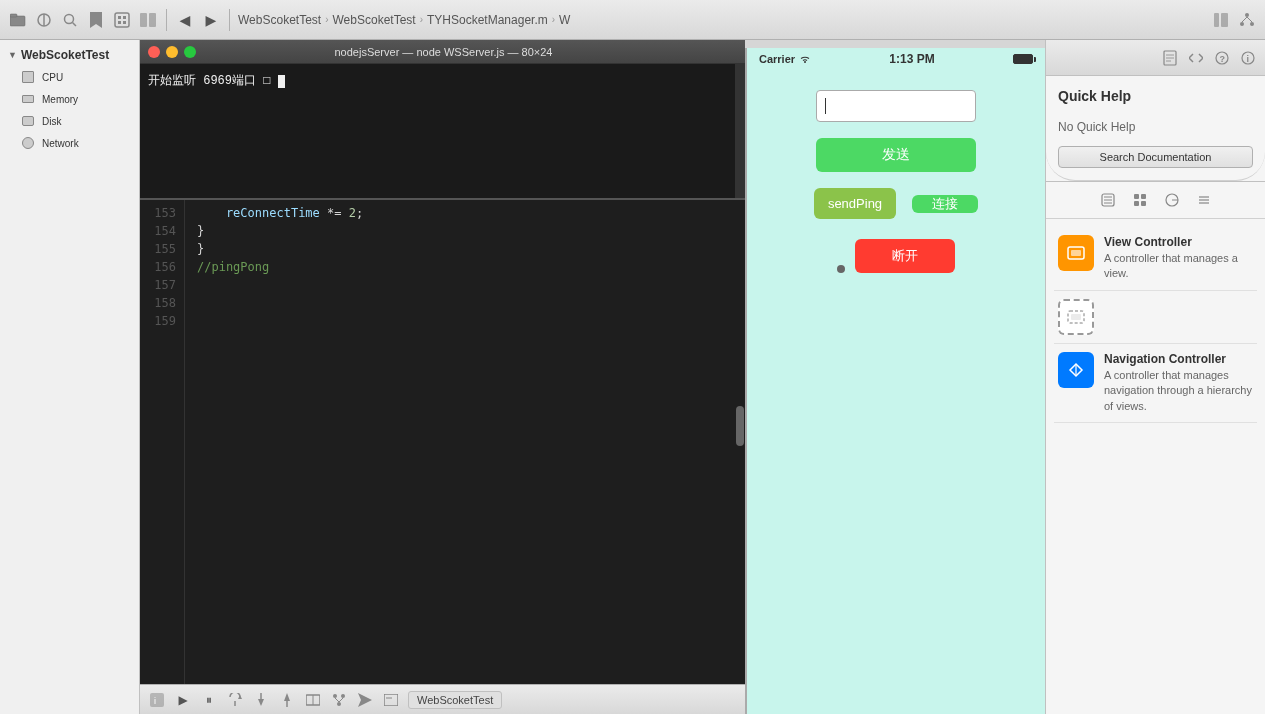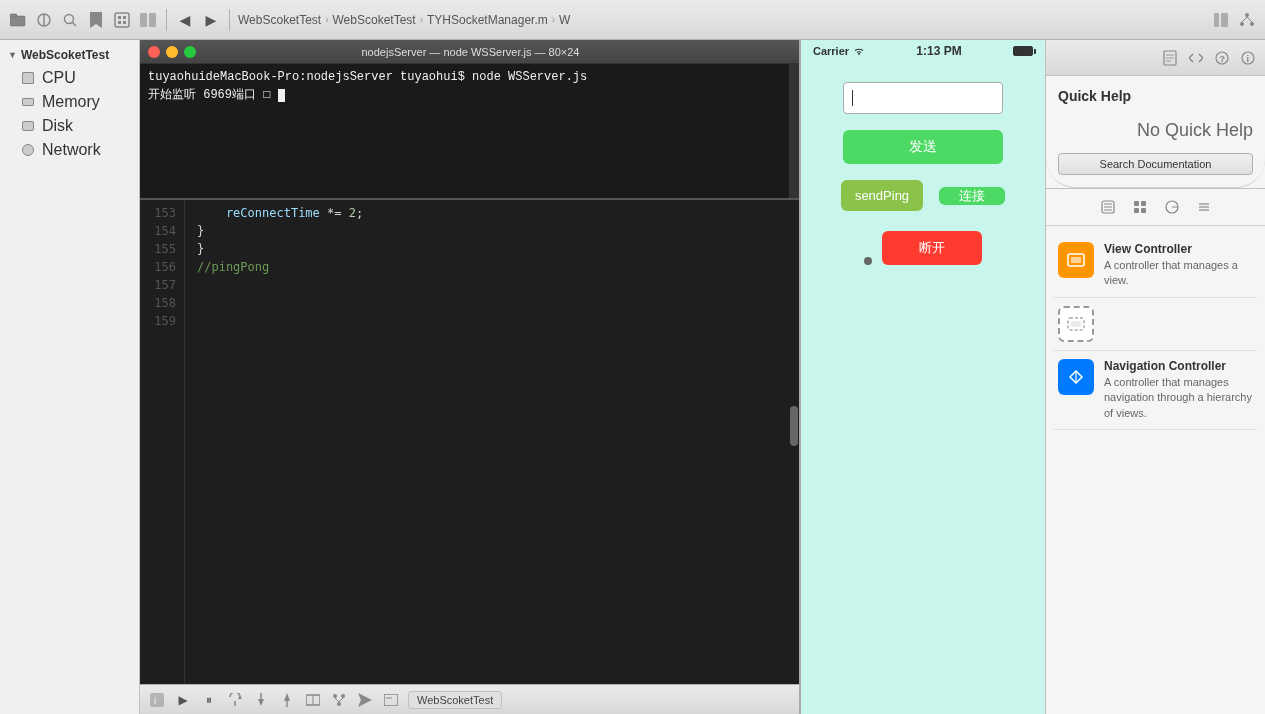--- a/index.html
+++ b/index.html
@@ -99,21 +99,21 @@
     }
     .sidebar-section-header .triangle {
       margin-right: 4px;
       font-size: 9px;
       color: #666;
     }
     .sidebar-item {
       display: flex;
       align-items: center;
       padding: 3px 8px 3px 20px;
-      font-size: 16px;
+      font-size: 10px;
       color: #333;
       cursor: pointer;
       gap: 6px;
     }
     .sidebar-item-icon {
       width: 16px;
       height: 16px;
       display: flex;
       align-items: center;
       justify-content: center;
@@ -285,27 +285,28 @@
       font-size: 11px;
       color: #444;
       background: #e0e0e0;
       padding: 2px 8px;
       border-radius: 3px;
       border: 1px solid #c0c0c0;
     }
 
     
     .simulator-panel {
-      width: 246px;
+      width: 300px;
       background: #c8f5ec;
       border-left: 2px solid #aaa;
       display: flex;
       flex-direction: column;
       flex-shrink: 0;
       overflow: hidden;
+      margin-top: 8px;
     }
     .simulator-statusbar {
       background: #c8f5ec;
       height: 22px;
       display: flex;
       align-items: center;
       justify-content: space-between;
       padding: 0 12px;
       font-size: 11px;
       color: #333;
@@ -459,23 +460,23 @@
       border-bottom: 1px solid #d0d0d0;
       border-radius: 29px;
     }
     .quick-help-title {
       font-size: 14px;
       font-weight: 600;
       color: #333;
       margin-bottom: 8px;
     }
     .no-quick-help {
-      font-size: 18px;
+      font-size: 12px;
       color: #666;
-      text-align: right;
+      text-align: left;
       padding: 8px 0;
     }
     .search-doc-btn {
       background: linear-gradient(to bottom, #f0f0f0, #e0e0e0);
       border: 1px solid #b0b0b0;
       border-radius: 4px;
       padding: 4px 10px;
       font-size: 11px;
       color: #333;
       cursor: pointer;
@@ -681,23 +682,20 @@
       <div class="terminal-titlebar">
         <div class="window-controls">
           <button class="win-btn win-close"></button>
           <button class="win-btn win-min"></button>
           <button class="win-btn win-max"></button>
         </div>
         <span class="terminal-title">nodejsServer — node WSServer.js — 80×24</span>
         <div style="width:50px;"></div>
       </div>
       <div class="terminal-body">
-        <div class="terminal-prompt">
-          <span>tuyaohuideMacBook-Pro:nodejsServer tuyaohui$ node WSServer.js</span>
-        </div>
         <div class="terminal-output">
           <span>开始监听 6969端口 □</span>
           <span class="terminal-cursor"></span>
         </div>
       </div>
       <div class="terminal-scrollbar">
         <div class="terminal-scrollbar-thumb"></div>
       </div>
     </div>
 

